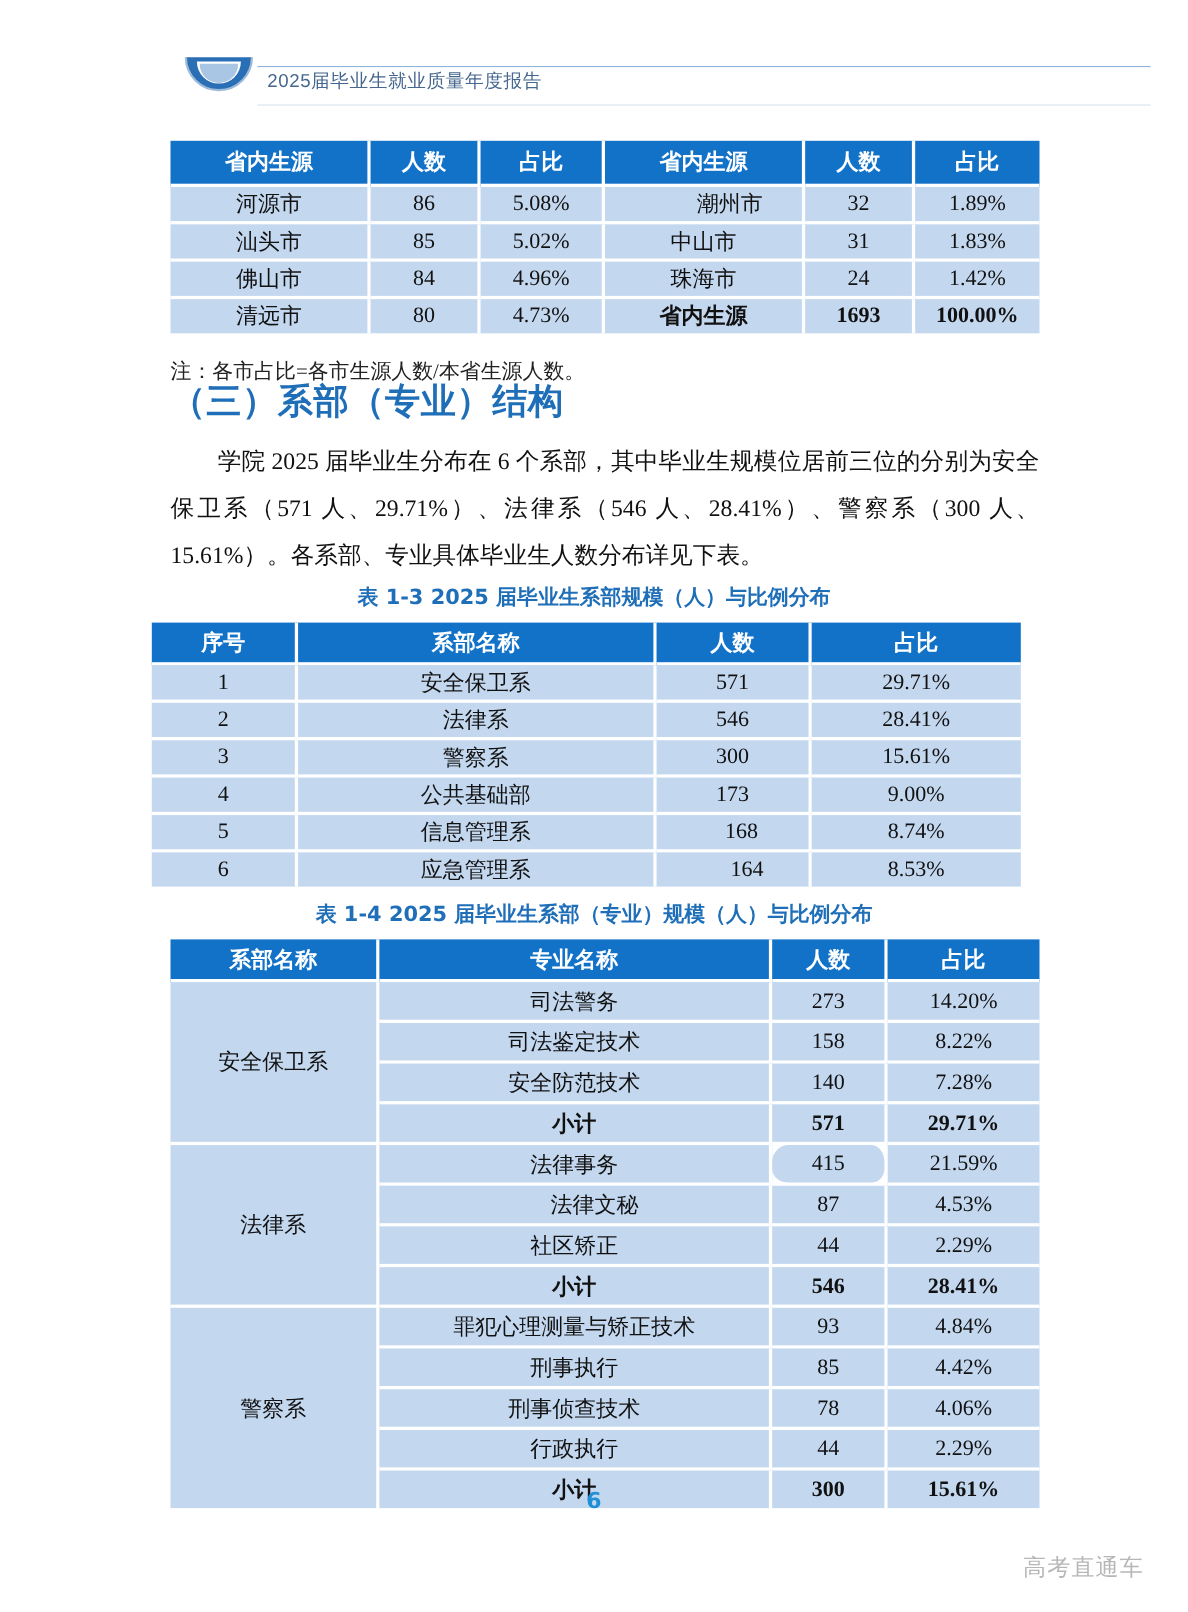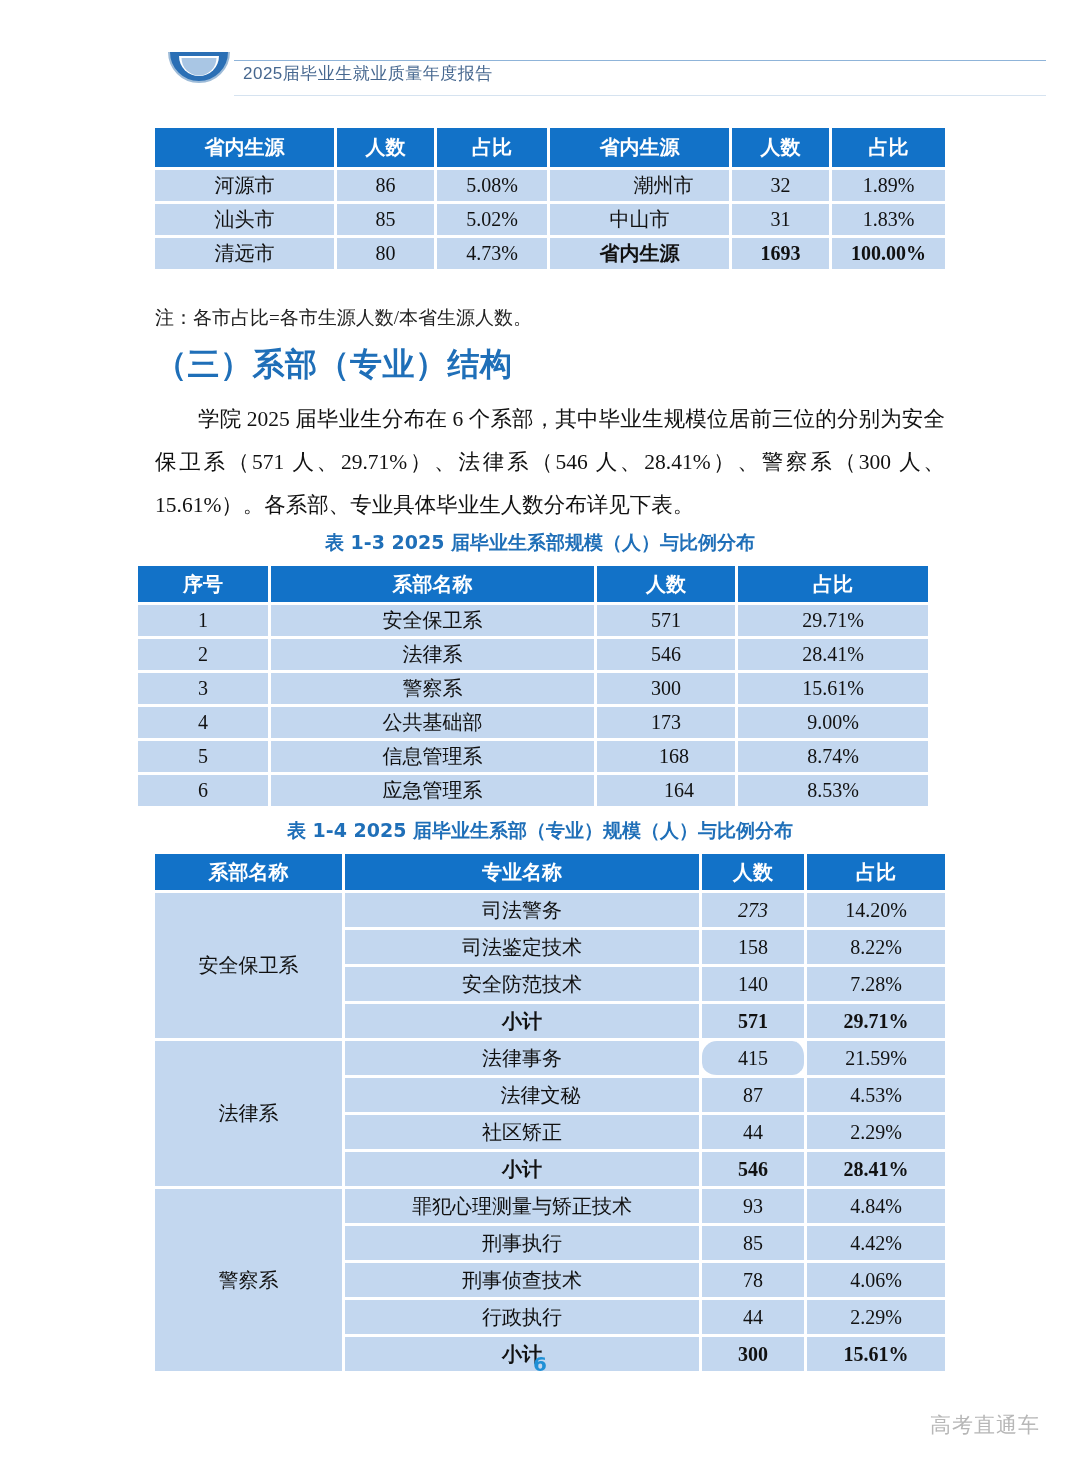--- a/index.html
+++ b/index.html
@@ -96,20 +96,21 @@
     font-weight: bold;
   }
   .tbl td.nosep { border-bottom: none; }
 
   
   .note {
     position: absolute;
     font-size: 19px;
     color: #222;
     white-space: nowrap;
+    margin-top: 20px;
   }
 
   
   .section-heading {
     position: absolute;
     font-family: "DejaVu Sans", "Liberation Sans", sans-serif;
     font-weight: bold;
     font-size: 32px;
     color: #1f6fb8;
     white-space: nowrap;
@@ -213,20 +214,28 @@
         <td class="last" style="height: 31px;">1.89%</td>
       </tr>
       <tr>
         <td style="height: 31px;">汕头市</td>
         <td style="height: 31px;">85</td>
         <td style="height: 31px;">5.02%</td>
         <td style="height: 31px;">中山市</td>
         <td style="height: 31px;">31</td>
         <td class="last" style="height: 31px;">1.83%</td>
       </tr>
+      <tr>
+        <td style="height: 31px;">佛山市</td>
+        <td style="height: 31px;">84</td>
+        <td style="height: 31px;">4.96%</td>
+        <td style="height: 31px;">珠海市</td>
+        <td style="height: 31px;">24</td>
+        <td class="last" style="height: 31px;">1.42%</td>
+      </tr>
       <tr class="lastrow">
         <td style="height: 31px;">清远市</td>
         <td style="height: 31px;">80</td>
         <td style="height: 31px;">4.73%</td>
         <td class="bold-cn" style="height: 31px;">省内生源</td>
         <td class="bold" style="height: 31px;">1693</td>
         <td class="last bold" style="height: 31px;">100.00%</td>
       </tr>
     </tbody>
 </table>
@@ -308,21 +317,21 @@
         <th style="height: 36px;">系部名称</th>
         <th style="height: 36px;">专业名称</th>
         <th style="height: 36px;">人数</th>
         <th class="last" style="height: 36px;">占比</th>
       </tr>
     </thead>
   <tbody>
       <tr>
         <td rowspan="4">安全保卫系</td>
         <td style="height: 34px;">司法警务</td>
-        <td style="height: 34px; font-style: italic;">273</td>
+        <td style="height: 34px;">273</td>
         <td class="last" style="height: 34px;">14.20%</td>
       </tr>
       <tr>
         <td style="height: 34px;">司法鉴定技术</td>
         <td style="height: 34px;">158</td>
         <td class="last" style="height: 34px;">8.22%</td>
       </tr>
       <tr>
         <td style="height: 34px;">安全防范技术</td>
         <td style="height: 34px;">140</td>

